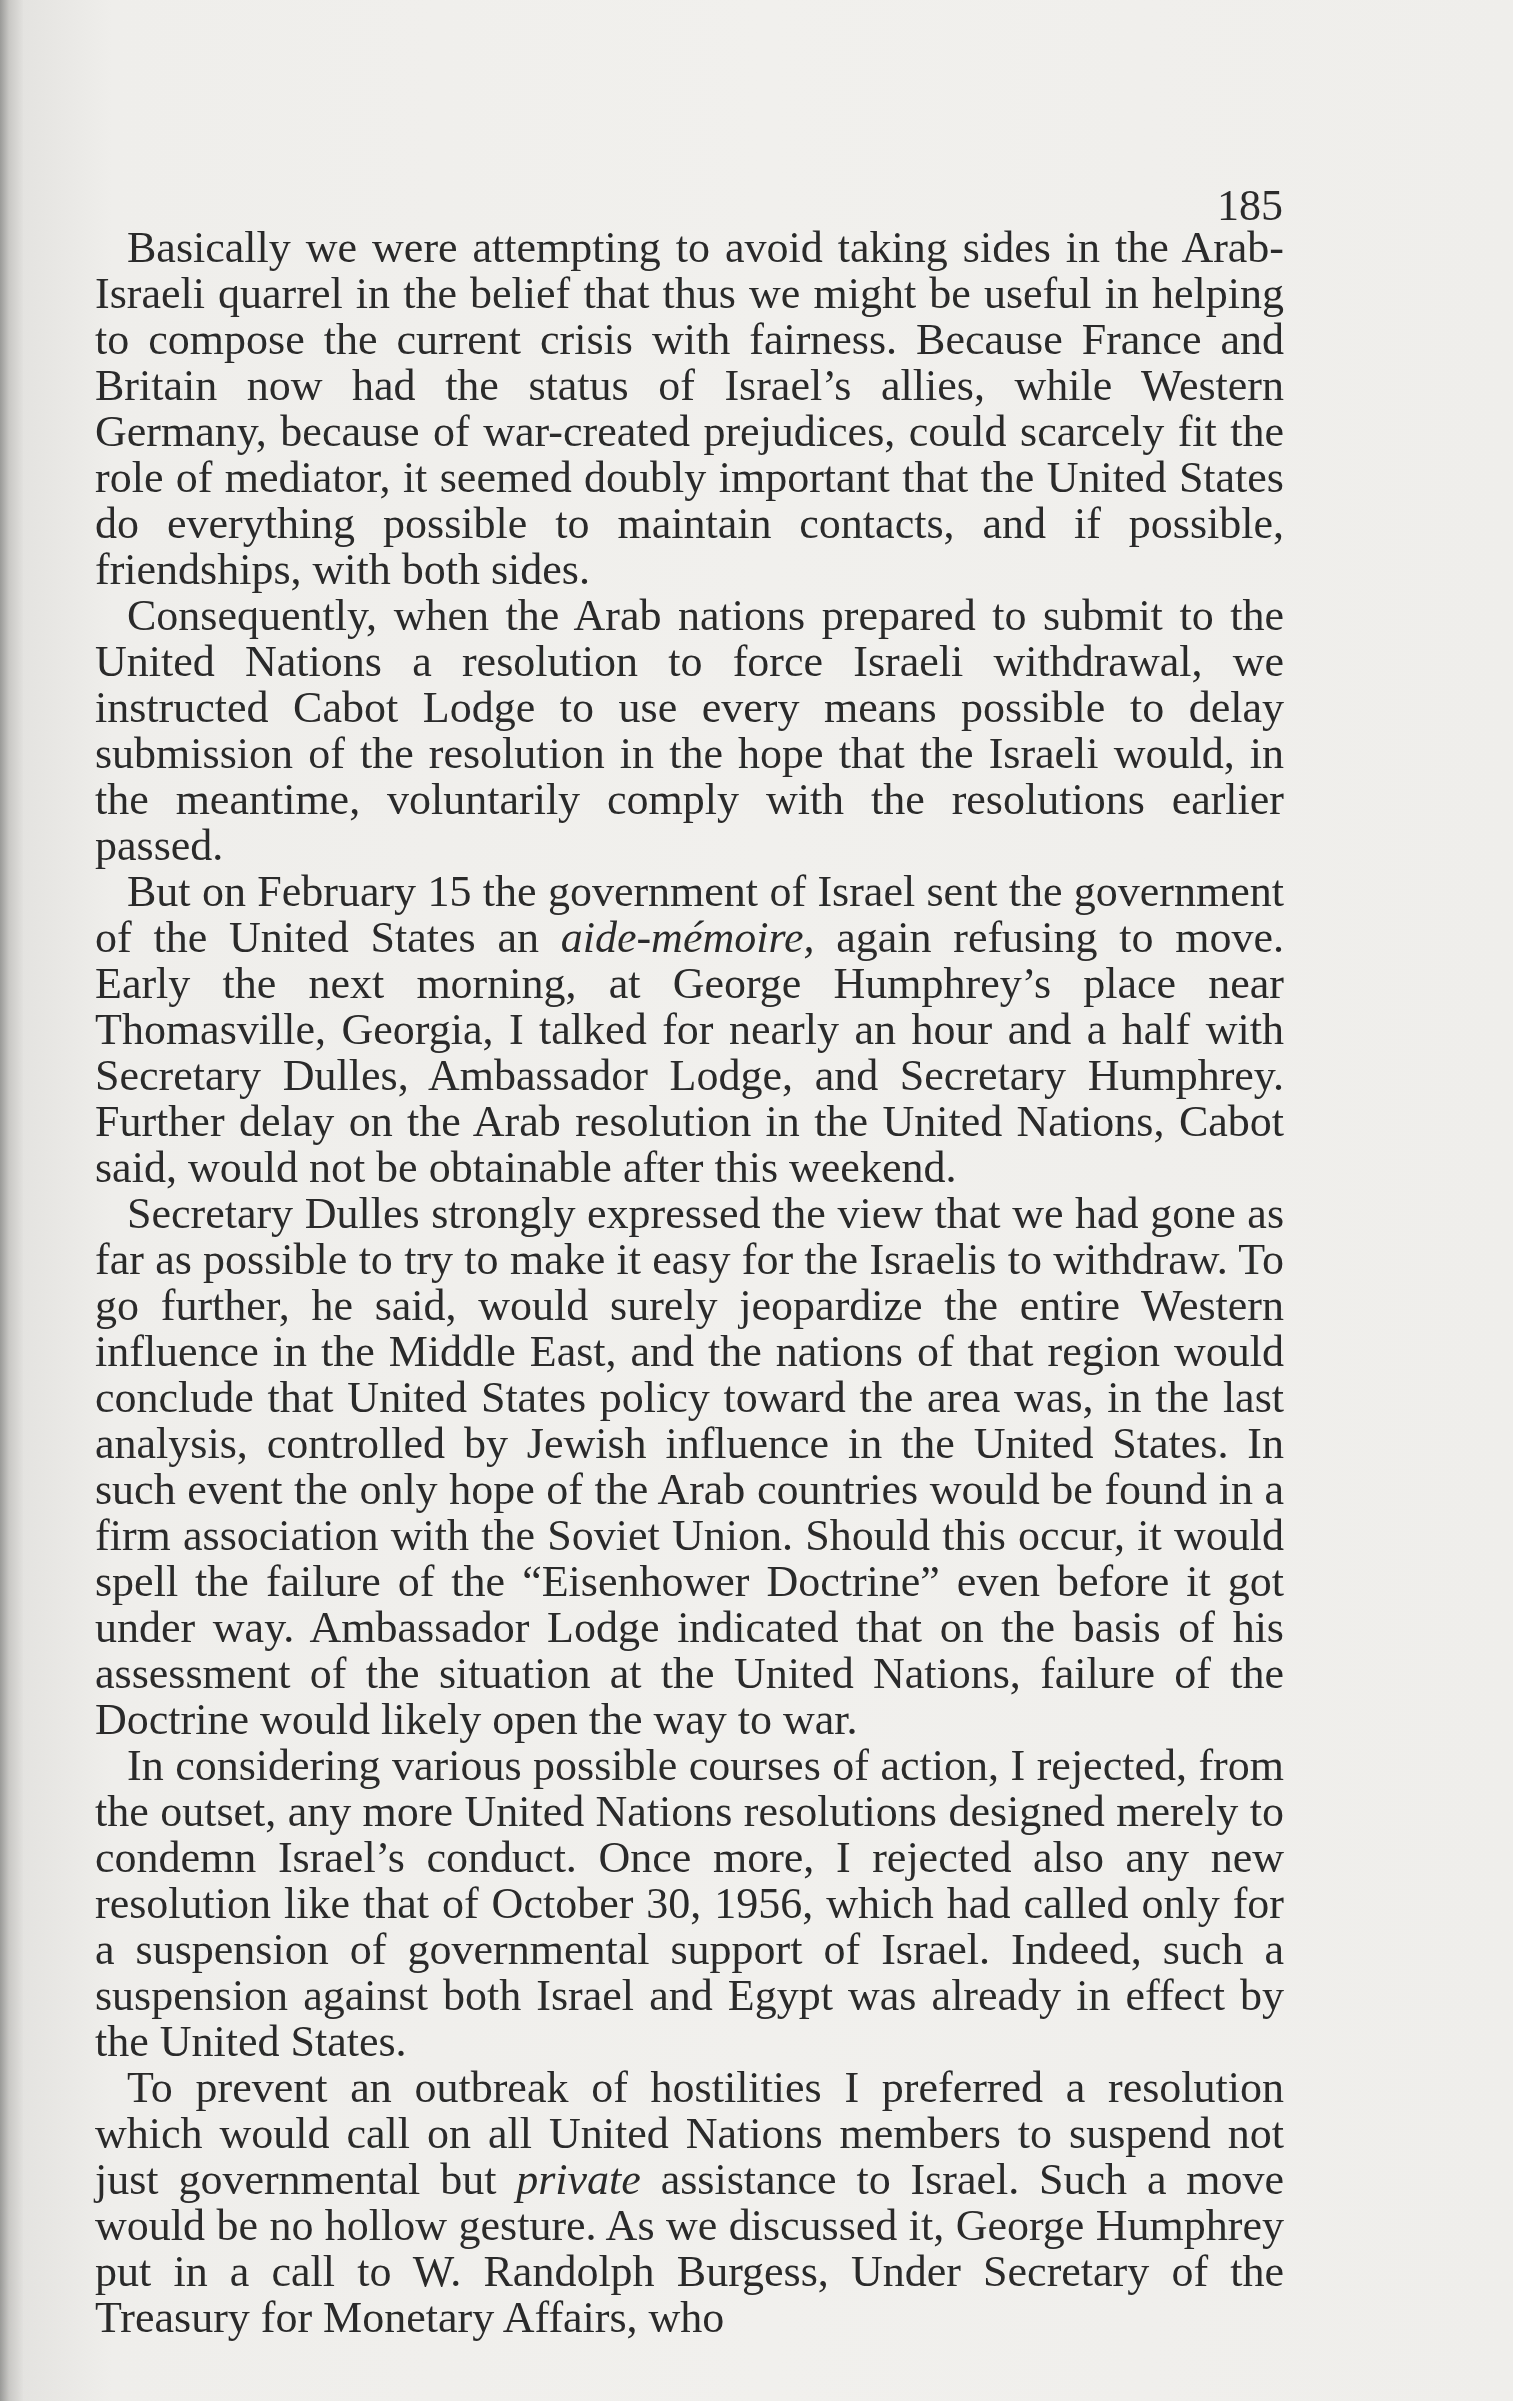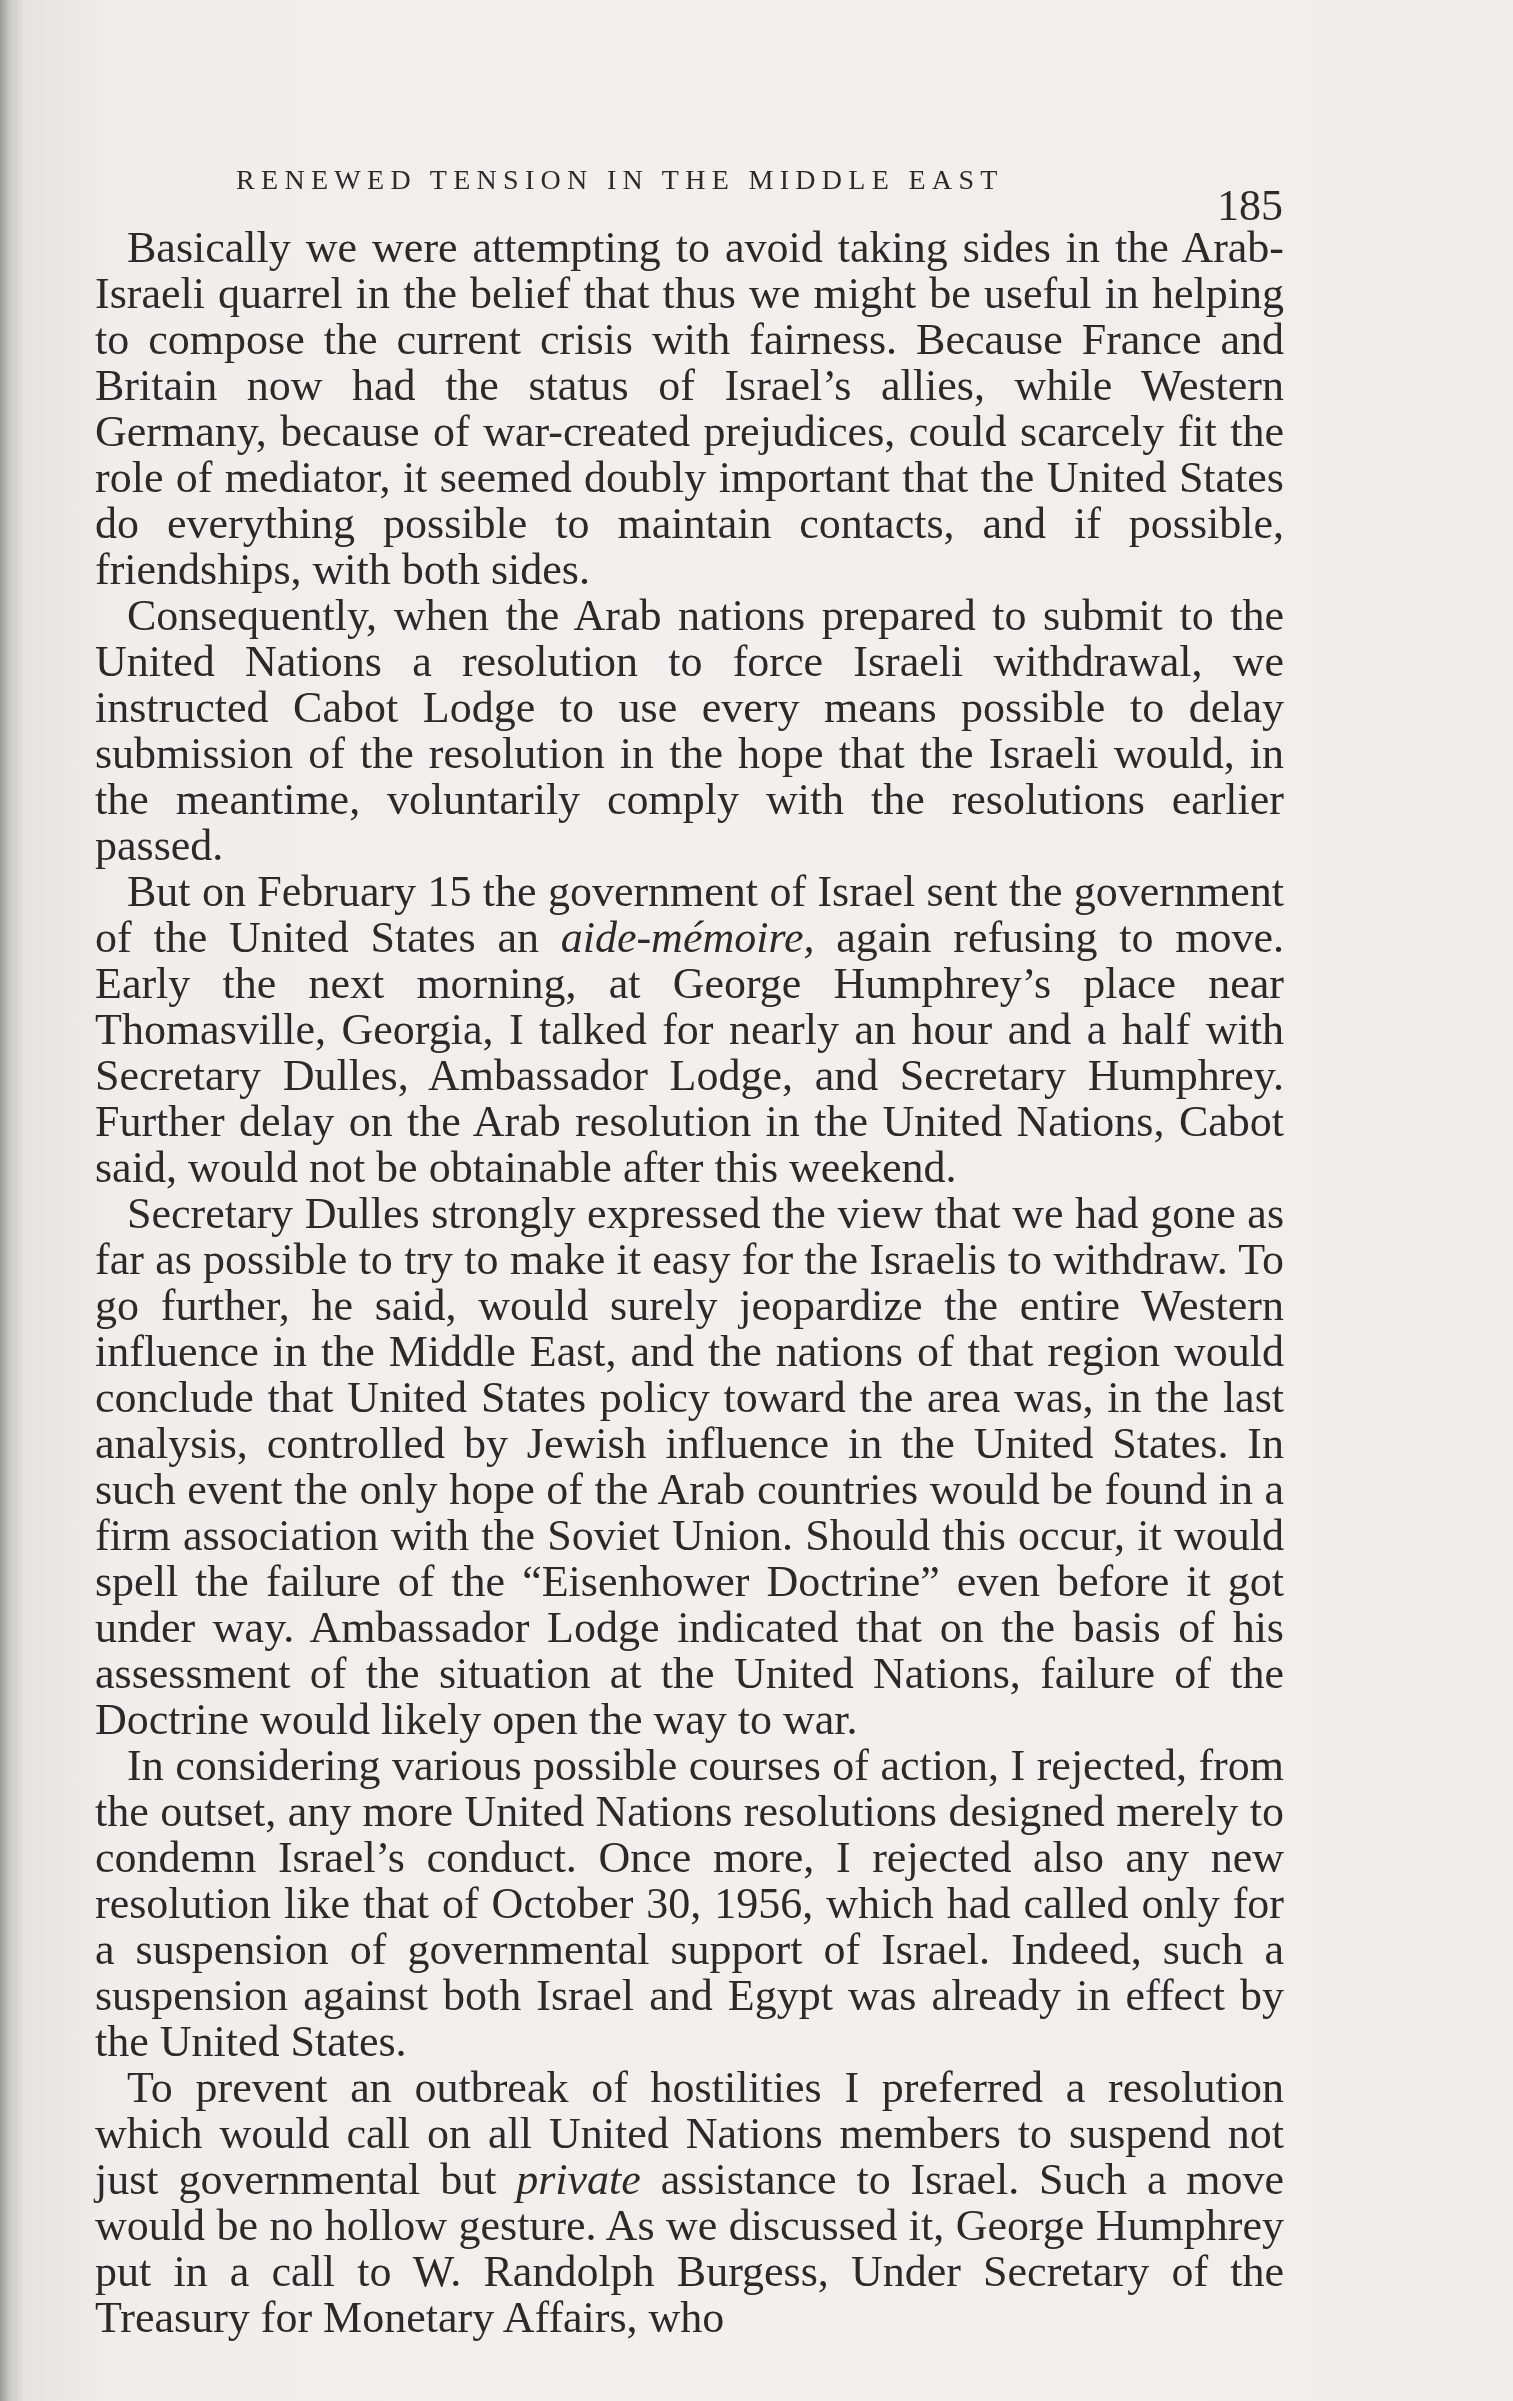--- a/index.html
+++ b/index.html
@@ -38,21 +38,20 @@
   .para { margin: 0; text-indent: 32px; }
   .para em { font-style: italic; }
 </style>
 </head>
 <body>
 
 <div class="edge"></div>
 <div class="page"></div>
 
 <div class="running-head">
-  <span class="running-title">Renewed Tension in the Middle East</span>
   <span class="page-number">185</span>
 </div>
 
 <div class="body-text">
   <p class="para"><span>Basically we were attempting to avoid taking sides in the Arab-Israeli quarrel in the belief that thus we might be useful in helping to compose the current crisis with fairness. Because France and Britain now had the status of Israel’s allies, while Western Germany, because of war-created prejudices, could scarcely fit the role of mediator, it seemed doubly important that the United States do everything possible to maintain contacts, and if possible, friendships, with both sides.</span></p>
   <p class="para"><span>Consequently, when the Arab nations prepared to submit to the United Nations a resolution to force Israeli withdrawal, we instructed Cabot Lodge to use every means possible to delay submission of the resolution in the hope that the Israeli would, in the meantime, voluntarily comply with the resolutions earlier passed.</span></p>
   <p class="para"><span>But on February 15 the government of Israel sent the government of the United States an </span><em>aide-mémoire,</em><span> again refusing to move. Early the next morning, at George Humphrey’s place near Thomasville, Georgia, I talked for nearly an hour and a half with Secretary Dulles, Ambassador Lodge, and Secretary Humphrey. Further delay on the Arab resolution in the United Nations, Cabot said, would not be obtainable after this weekend.</span></p>
   <p class="para"><span>Secretary Dulles strongly expressed the view that we had gone as far as possible to try to make it easy for the Israelis to withdraw. To go further, he said, would surely jeopardize the entire Western influence in the Middle East, and the nations of that region would conclude that United States policy toward the area was, in the last analysis, controlled by Jewish influence in the United States. In such event the only hope of the Arab countries would be found in a firm association with the Soviet Union. Should this occur, it would spell the failure of the “Eisenhower Doctrine” even before it got under way. Ambassador Lodge indicated that on the basis of his assessment of the situation at the United Nations, failure of the Doctrine would likely open the way to war.</span></p>
   <p class="para"><span>In considering various possible courses of action, I rejected, from the outset, any more United Nations resolutions designed merely to condemn Israel’s conduct. Once more, I rejected also any new resolution like that of October 30, 1956, which had called only for a suspension of governmental support of Israel. Indeed, such a suspension against both Israel and Egypt was already in effect by the United States.</span></p>
   <p class="para"><span>To prevent an outbreak of hostilities I preferred a resolution which would call on all United Nations members to suspend not just governmental but </span><em>private</em><span> assistance to Israel. Such a move would be no hollow gesture. As we discussed it, George Humphrey put in a call to W. Randolph Burgess, Under Secretary of the Treasury for Monetary Affairs, who</span></p>

